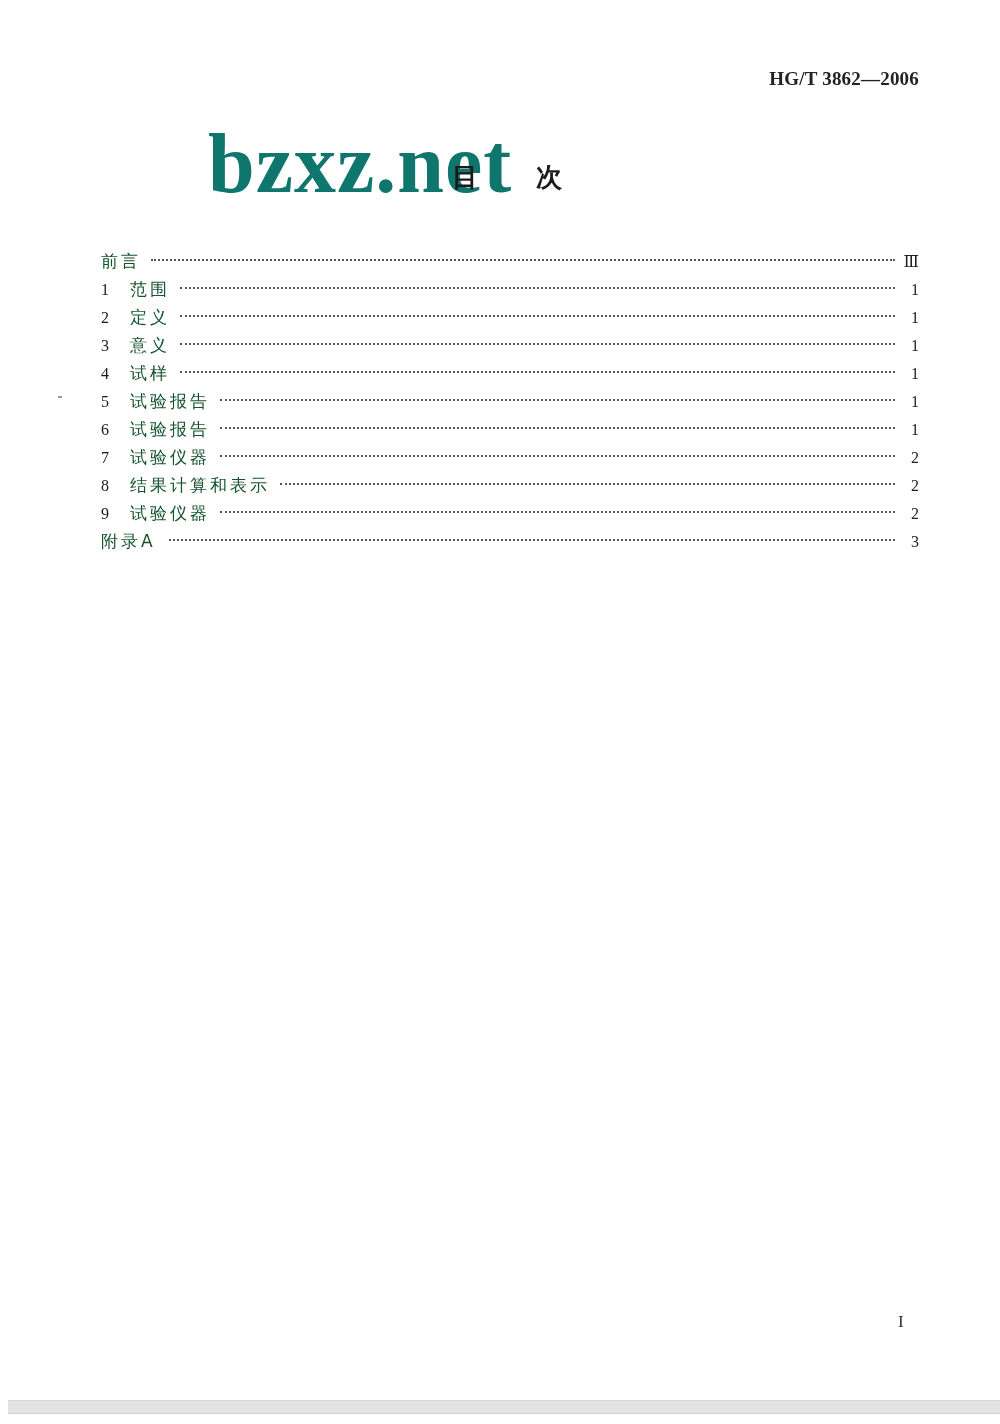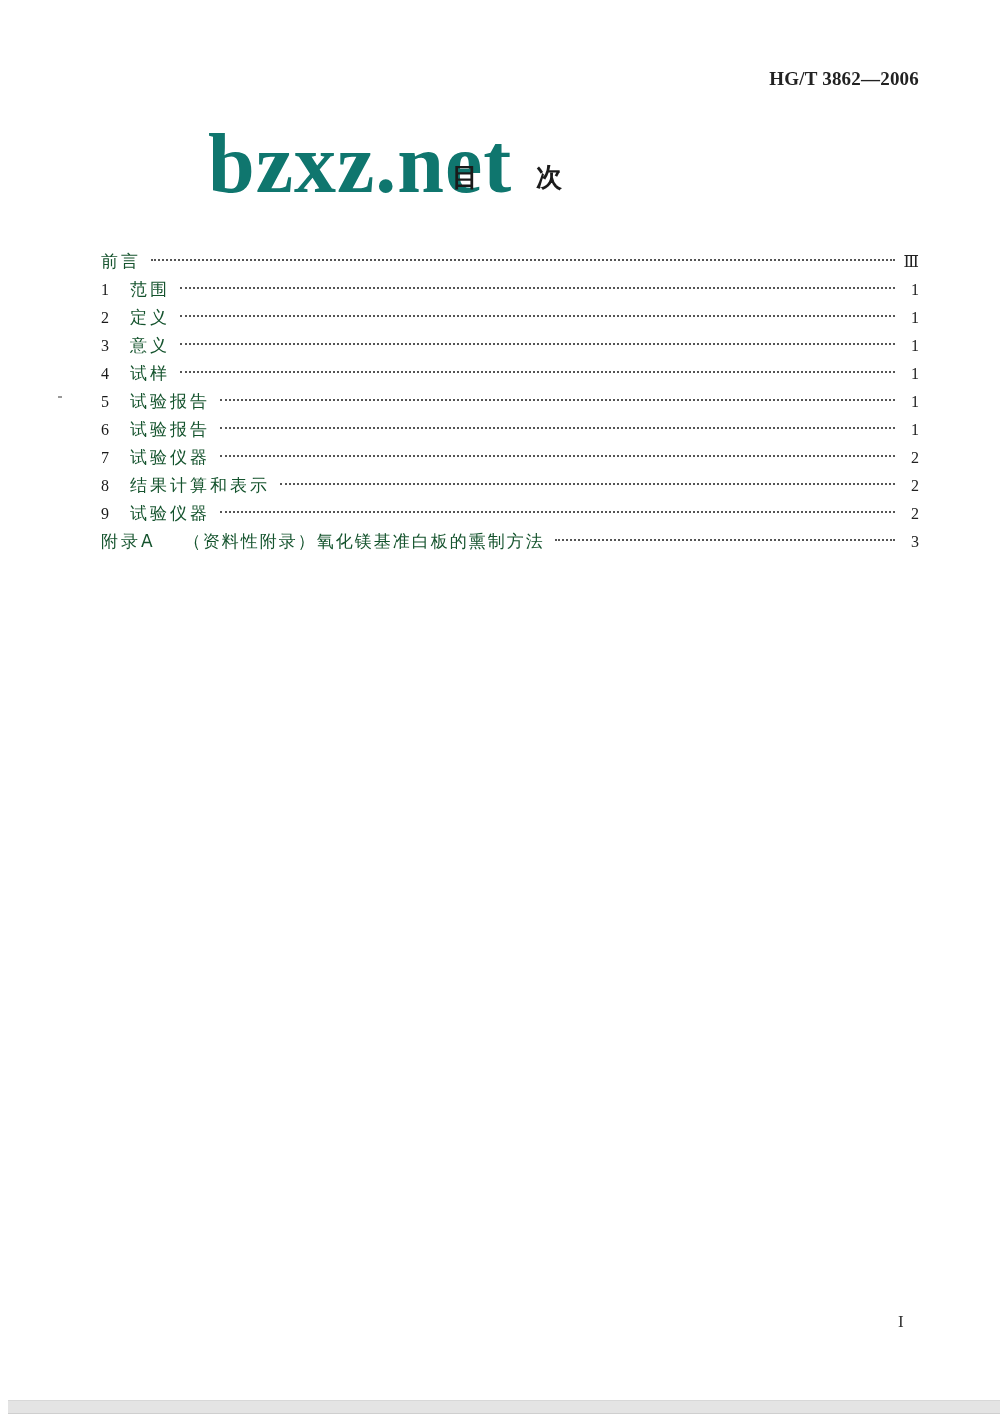--- a/index.html
+++ b/index.html
@@ -88,21 +88,21 @@
     }
     .toc-label {
       flex: none;
       font-family: "DejaVu Sans", "Liberation Sans", sans-serif;
       font-size: 17px;
       letter-spacing: 3px;
       color: #14532d;
     }
     .toc-label.appendix-prefix {
       letter-spacing: 3px;
-      margin-right: 28px;
+      margin-right: 3px;
     }
     .toc-leader {
       flex: 1;
       margin: 0 8px 0 10px;
       border-bottom: 2px dotted #555;
       position: relative;
       top: -6px;
       height: 0;
     }
     .toc-page {
@@ -224,21 +224,20 @@
 
     <div class="toc-row">
       <span class="toc-num">9</span>
       <span class="toc-label">试验仪器</span>
       <span class="toc-leader"></span>
       <span class="toc-page">2</span>
     </div>
 
     <div class="toc-row">
       <span class="toc-label appendix-prefix">附录A</span>
-      <span class="toc-label" style="letter-spacing:2px;">（资料性附录）氧化镁基准白板的熏制方法</span>
       <span class="toc-leader"></span>
       <span class="toc-page">3</span>
     </div>
 
   </div>
 
   <div class="page-footer-num">I</div>
 
   <div class="bottom-strip"></div>
 

